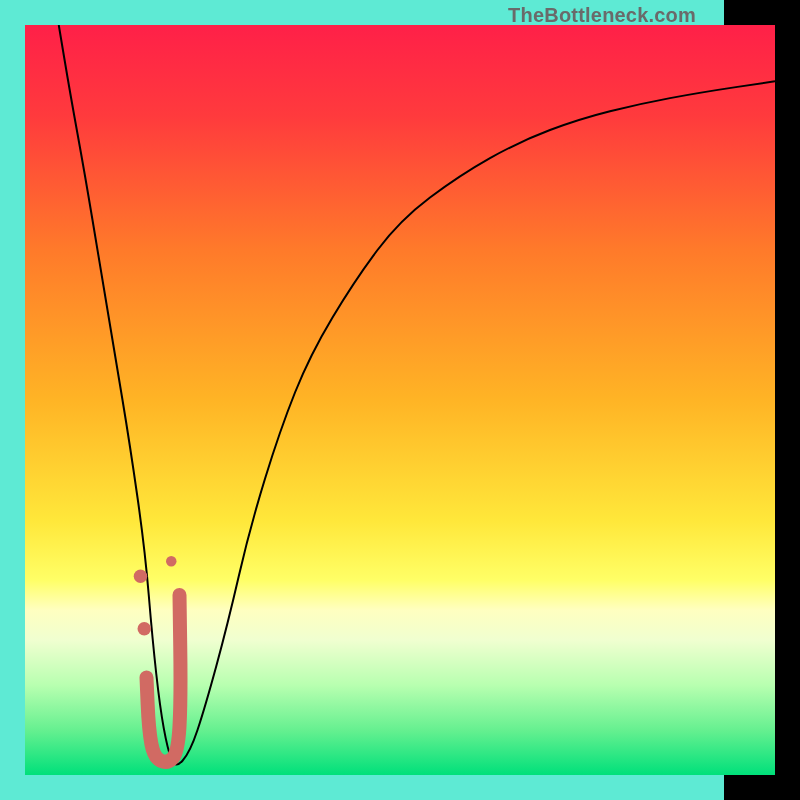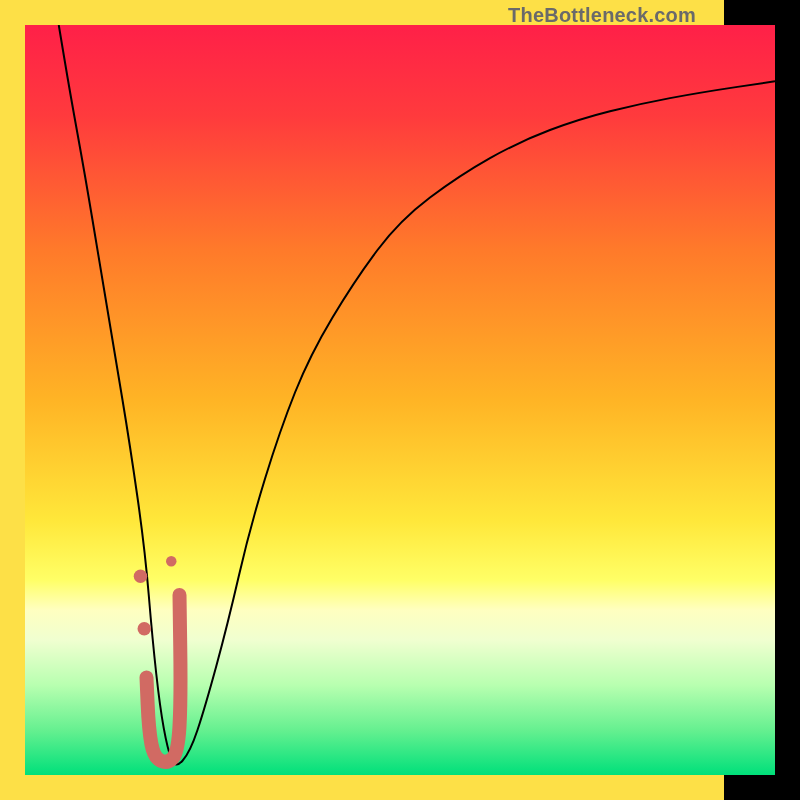--- a/index.html
+++ b/index.html
@@ -9,21 +9,21 @@
     height: 800px;
     background: #000;
     overflow: hidden;
   }
   .frame {
     position: absolute;
     left: 0;
     top: 0;
     width: 724px;
     height: 800px;
-    background: #fde047;
+    background: #5eead4;
   }
   .plot-area {
     position: absolute;
     left: 25px;
     top: 25px;
     width: 750px;
     height: 750px;
     overflow: hidden;
   }
   .gradient-bg {

